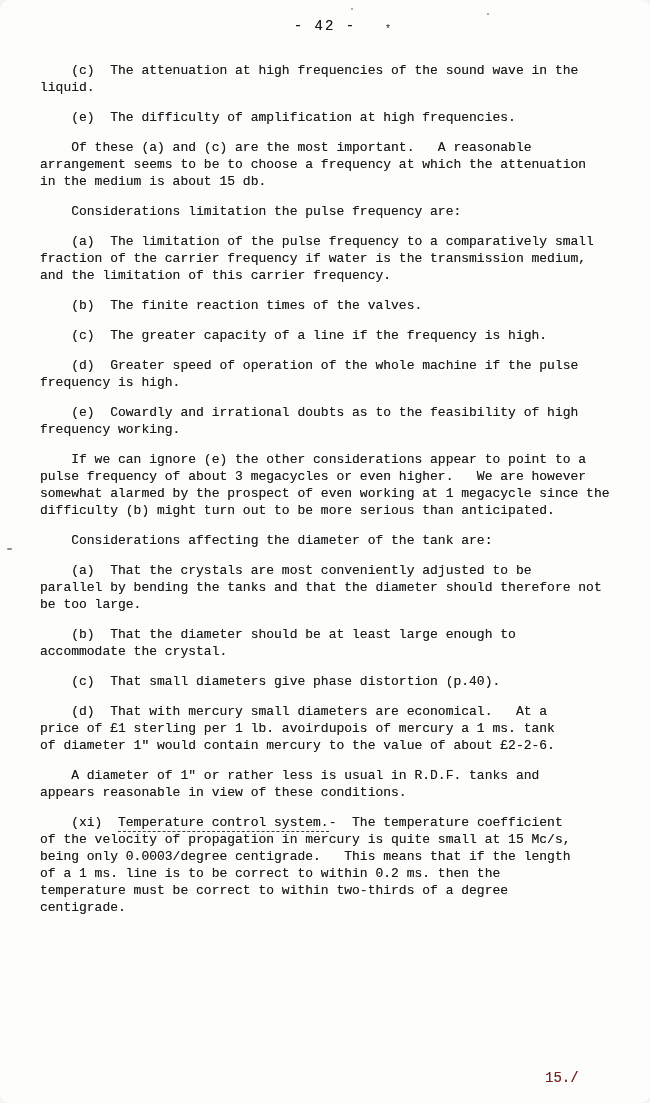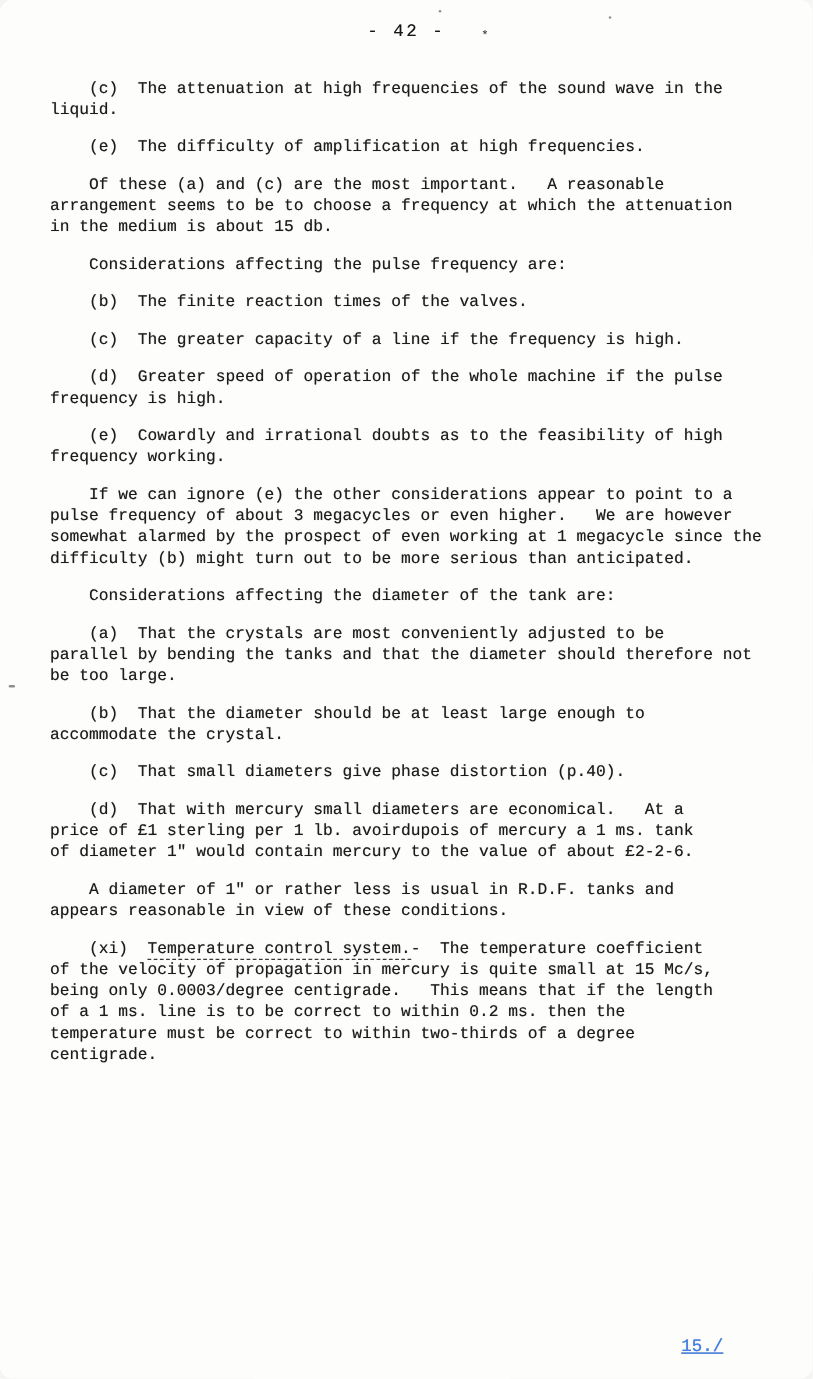--- a/index.html
+++ b/index.html
@@ -39,23 +39,22 @@
     color: #1b1b1b;
     text-shadow: 0 0 0.6px rgba(20,20,20,0.55);
   }
   .ul-heading {
     border-bottom: 1px dashed #3a3a3a;
     padding-bottom: 1px;
   }
   .page-footer {
     position: absolute; top: 1070px; left: 545px;
     font-size: 14px;
-    color: #3b82f6;
+    color: #7f1d1d;
     text-shadow: 0 0 0.6px rgba(20,20,20,0.55);
-    text-decoration: underline;
   }
   .speck { position: absolute; background: #555; border-radius: 50%; opacity: 0.65; }
   .speck-1 { left: 351px; top: 8px;  width: 2px; height: 2px; }
   .speck-2 { left: 487px; top: 13px; width: 2px; height: 2px; }
   .speck-3 { left: 7px;  top: 548px; width: 5px; height: 1.5px; border-radius: 1px; }
 </style>
 </head>
 <body>
 
 <div class="paper">
@@ -69,21 +68,24 @@
   <div class="speck speck-2"></div>
   <div class="speck speck-3"></div>
 
   <div class="content">
     <p class="para">    (c)  The attenuation at high frequencies of the sound wave in the
 liquid.</p>
     <p class="para">    (e)  The difficulty of amplification at high frequencies.</p>
     <p class="para">    Of these (a) and (c) are the most important.   A reasonable
 arrangement seems to be to choose a frequency at which the attenuation
 in the medium is about 15 db.</p>
-    <p class="para">    Considerations affecting the pulse frequency are:</p>
+    <p class="para">    Considerations limitation the pulse frequency are:</p>
+    <p class="para">    (a)  The limitation of the pulse frequency to a comparatively small
+fraction of the carrier frequency if water is the transmission medium,
+and the limitation of this carrier frequency.</p>
     <p class="para">    (b)  The finite reaction times of the valves.</p>
     <p class="para">    (c)  The greater capacity of a line if the frequency is high.</p>
     <p class="para">    (d)  Greater speed of operation of the whole machine if the pulse
 frequency is high.</p>
     <p class="para">    (e)  Cowardly and irrational doubts as to the feasibility of high
 frequency working.</p>
     <p class="para">    If we can ignore (e) the other considerations appear to point to a
 pulse frequency of about 3 megacycles or even higher.   We are however
 somewhat alarmed by the prospect of even working at 1 megacycle since the
 difficulty (b) might turn out to be more serious than anticipated.</p>

